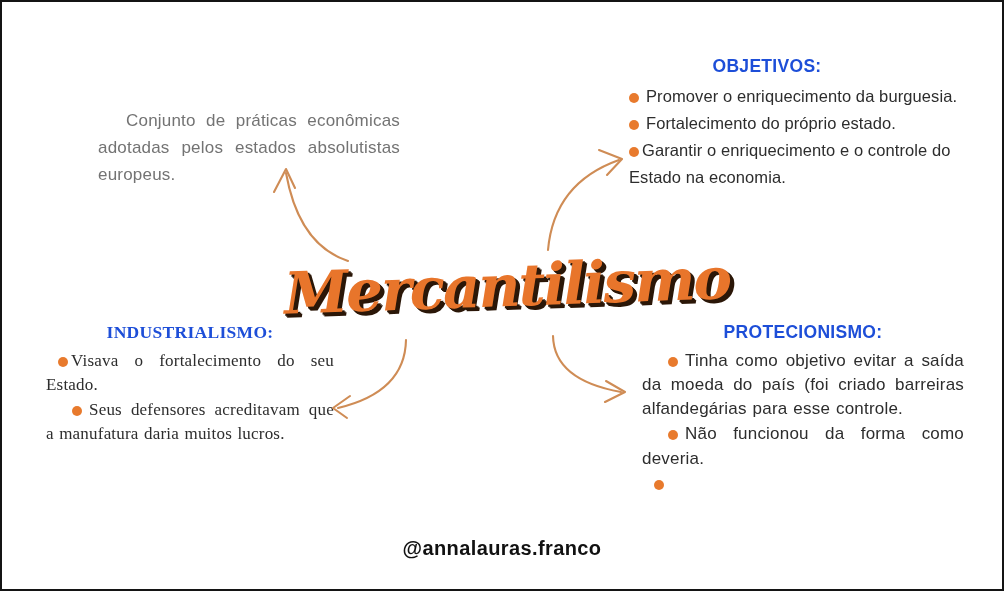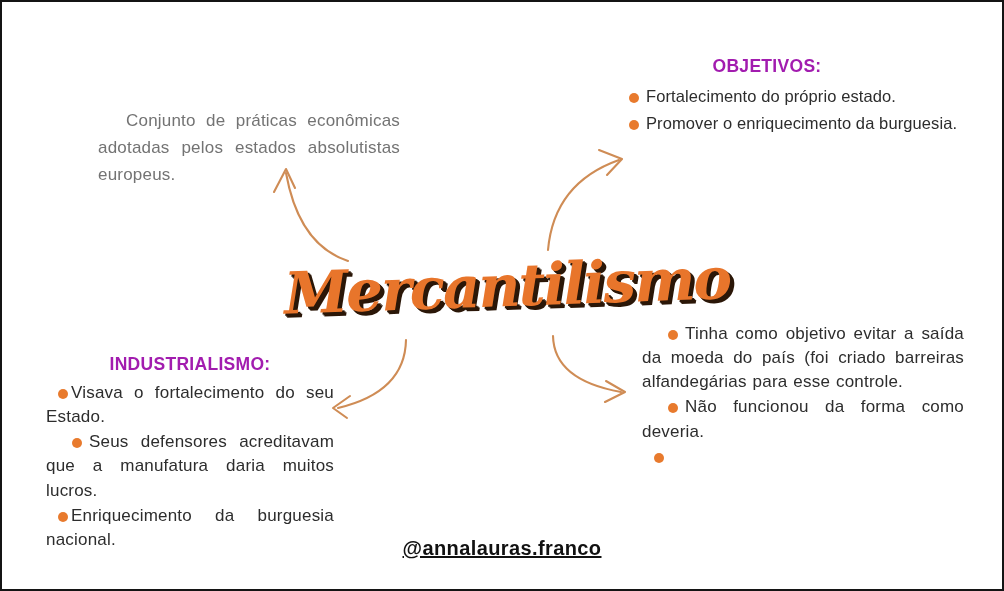--- a/index.html
+++ b/index.html
@@ -16,29 +16,29 @@
   
   .intro{
     position:absolute;left:96px;top:88px;width:302px;
     font-size:17px;line-height:1.6;text-align:justify;
     text-indent:28px;color:#737373;
     letter-spacing:.2px; word-spacing:2px;
   }
   .section{position:absolute;}
   .sec-heading{
     font-weight:bold;font-size:17.5px;letter-spacing:.3px;
-    color:#a21caf;text-align:center;margin:0 0 6px 0;
+    color:#1d4ed8;text-align:center;margin:0 0 6px 0;
   }
   .sec-objetivos{left:627px;top:54px;width:332px;}
   .sec-objetivos .sec-heading{transform:translateX(-28px);}
   .sec-objetivos .item{
     font-size:16.5px;line-height:1.64;margin:0;text-align:left;
     letter-spacing:.1px;
   }
-  .sec-industrialismo{left:44px;top:352px;width:288px;}
+  .sec-industrialismo{left:44px;top:320px;width:288px;font-family:Liberation Serif, serif;}
   .sec-protecionismo{left:640px;top:320px;width:322px;}
   .south .item{
     font-size:17px;line-height:1.42;margin:0 0 1px 0;
     text-align:justify;letter-spacing:.2px;word-spacing:1px;
   }
   .ind-lg{text-indent:26px;}
   .ind-sm{text-indent:12px;}
   .dot{
     display:inline-block;width:10px;height:10px;border-radius:50%;
     background:#e87a2d;margin-right:7px;vertical-align:-1px;
@@ -52,49 +52,50 @@
     font-family:"DejaVu Serif", serif;
     font-style:italic;font-weight:bold;
     font-size:58px;letter-spacing:-2px;
     color:#e8752b;
     text-shadow:3px 3px 0 #2b1708, 4px 4px 0 #2b1708, 2px 2px 0 #2b1708;
   }
   
   .watermark{
     position:absolute;left:0;top:535px;width:100%;
     text-align:center;font-weight:bold;font-size:20px;
-    letter-spacing:.4px;color:#111;text-decoration:underline;
+    letter-spacing:.4px;color:#111;
   }
   
   .arrows{position:absolute;left:0;top:0;width:1004px;height:591px;pointer-events:none;}
   .arrows path{fill:none;stroke:#cf8c55;stroke-width:2.1;stroke-linecap:round;stroke-linejoin:round;}
 </style>
 </head>
 <body>
 
 <div class="canvas">
 
   <p class="intro">Conjunto de práticas econômicas adotadas pelos estados absolutistas europeus.</p>
 
   <div class="section sec-objetivos">
     <h3 class="sec-heading">OBJETIVOS:</h3>
+    <p class="item"><span class="dot"></span><span>Promover o enriquecimento da burguesia.</span></p>
     <p class="item"><span class="dot"></span><span>Fortalecimento do próprio estado.</span></p>
-    <p class="item"><span class="dot"></span><span>Promover o enriquecimento da burguesia.</span></p>
+    <p class="item"><span class="dot tight"></span><span>Garantir o enriquecimento e o controle do Estado na economia.</span></p>
   </div>
 
   <div class="title">Mercantilismo</div>
 
   <div class="section south sec-industrialismo">
     <h3 class="sec-heading">INDUSTRIALISMO:</h3>
     <p class="item ind-sm"><span class="dot tight"></span><span>Visava o fortalecimento do seu Estado.</span></p>
     <p class="item ind-lg"><span class="dot"></span><span>Seus defensores acreditavam que a manufatura daria muitos lucros.</span></p>
-    <p class="item ind-sm"><span class="dot tight"></span><span>Enriquecimento da burguesia nacional.</span></p>
   </div>
 
   <div class="section south sec-protecionismo">
+    <h3 class="sec-heading">PROTECIONISMO:</h3>
     <p class="item ind-lg"><span class="dot"></span><span>Tinha como objetivo evitar a saída da moeda do país (foi criado barreiras alfandegárias para esse controle.</span></p>
     <p class="item ind-lg"><span class="dot"></span><span>Não funcionou da forma como deveria.</span></p>
     <p class="item ind-sm"><span class="dot tight"></span></p>
   </div>
 
   <div class="watermark">@annalauras.franco</div>
 
   <svg class="arrows" viewBox="0 0 1004 591" xmlns="http://www.w3.org/2000/svg">
     <g>
       <path d="M346,259 Q297,243 284,171"></path>

